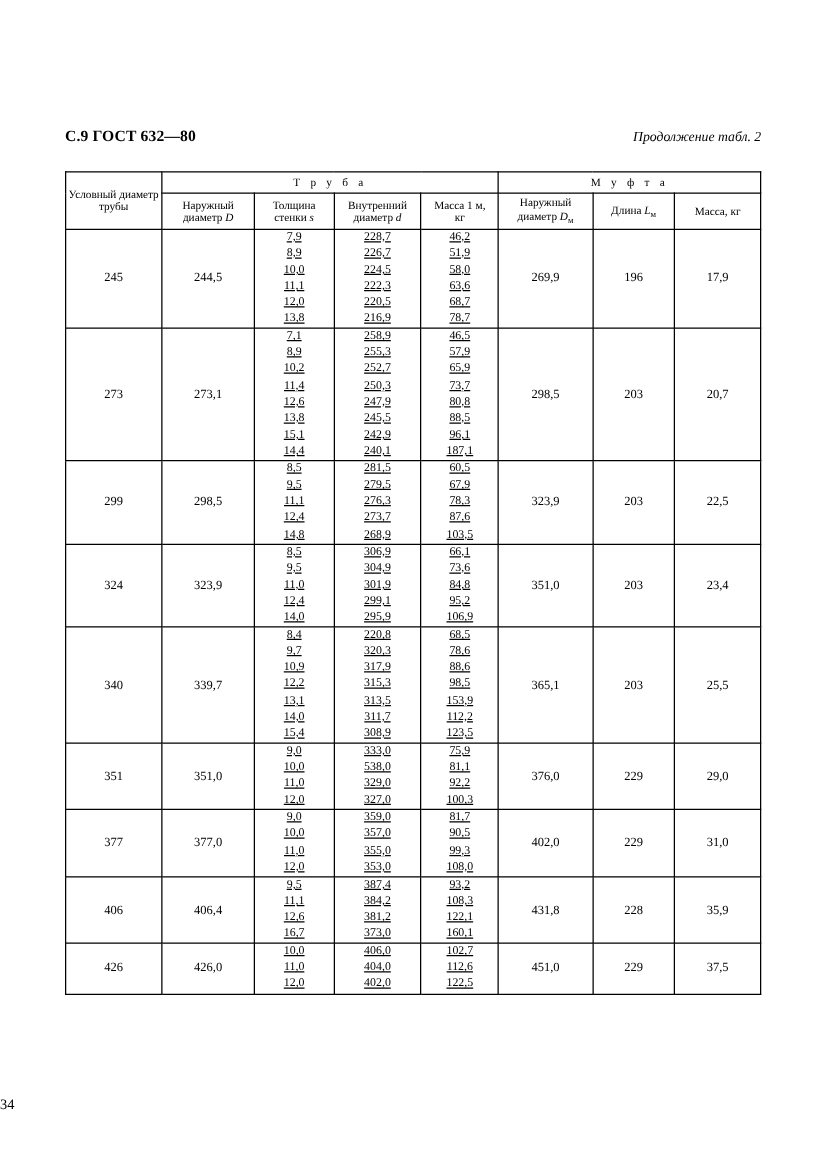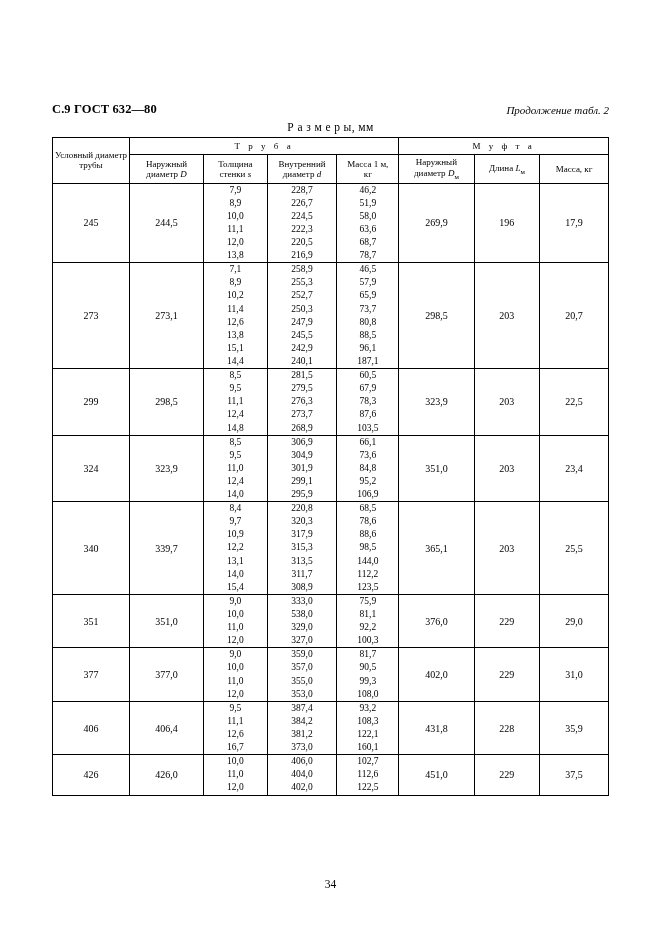--- a/index.html
+++ b/index.html
@@ -76,46 +76,45 @@
     padding: 3px 0 !important;
   }
   .it { font-style: italic; }
   td.dn, td.od, td.mf-od, td.mf-len, td.mf-mass {
     font-size: 10px;
   }
   .stack {
     line-height: 1.38;
     font-size: 9.5px;
     padding: 3px 0;
+    text-decoration: underline;
   }
   .stack div {
     white-space: nowrap;
   }
   .page-num {
     position: absolute;
     top: 878px;
     left: 0;
     width: 661px;
-    text-align: center;
     font-size: 11.5px;
   }
   sub { font-size: 7px; }
 </style>
 </head>
 <body>
 
 <div class="page">
 
   <div class="header-line">
     <span class="pg">С.9 ГОСТ 632—80</span>
   </div>
 
   <div class="cont-note">Продолжение табл. 2</div>
 
-  <div class="dims-note">Р а з м е р ы,  мм</div>
 
   <table class="main">
     <thead>
       <tr>
         <th rowspan="2" style="width:76px">Условный диаметр трубы</th>
         <th colspan="4" class="grp-head">Т р у б а</th>
         <th colspan="3" class="grp-head">М у ф т а</th>
       </tr>
       <tr>
         <th style="width:73px">Наружный<br>диаметр <span class="it">D</span></th>
@@ -276,21 +275,21 @@
             <div>315,3</div>
             <div>313,5</div>
             <div>311,7</div>
             <div>308,9</div>
         </td>
         <td class="stack">
           <div>68,5</div>
             <div>78,6</div>
             <div>88,6</div>
             <div>98,5</div>
-            <div>144,0</div>
+            <div>153,9</div>
             <div>112,2</div>
             <div>123,5</div>
         </td>
         <td class="mf-od">365,1</td>
         <td class="mf-len">203</td>
         <td class="mf-mass">25,5</td>
       </tr>
 
       <tr>
         <td class="dn">351</td>

